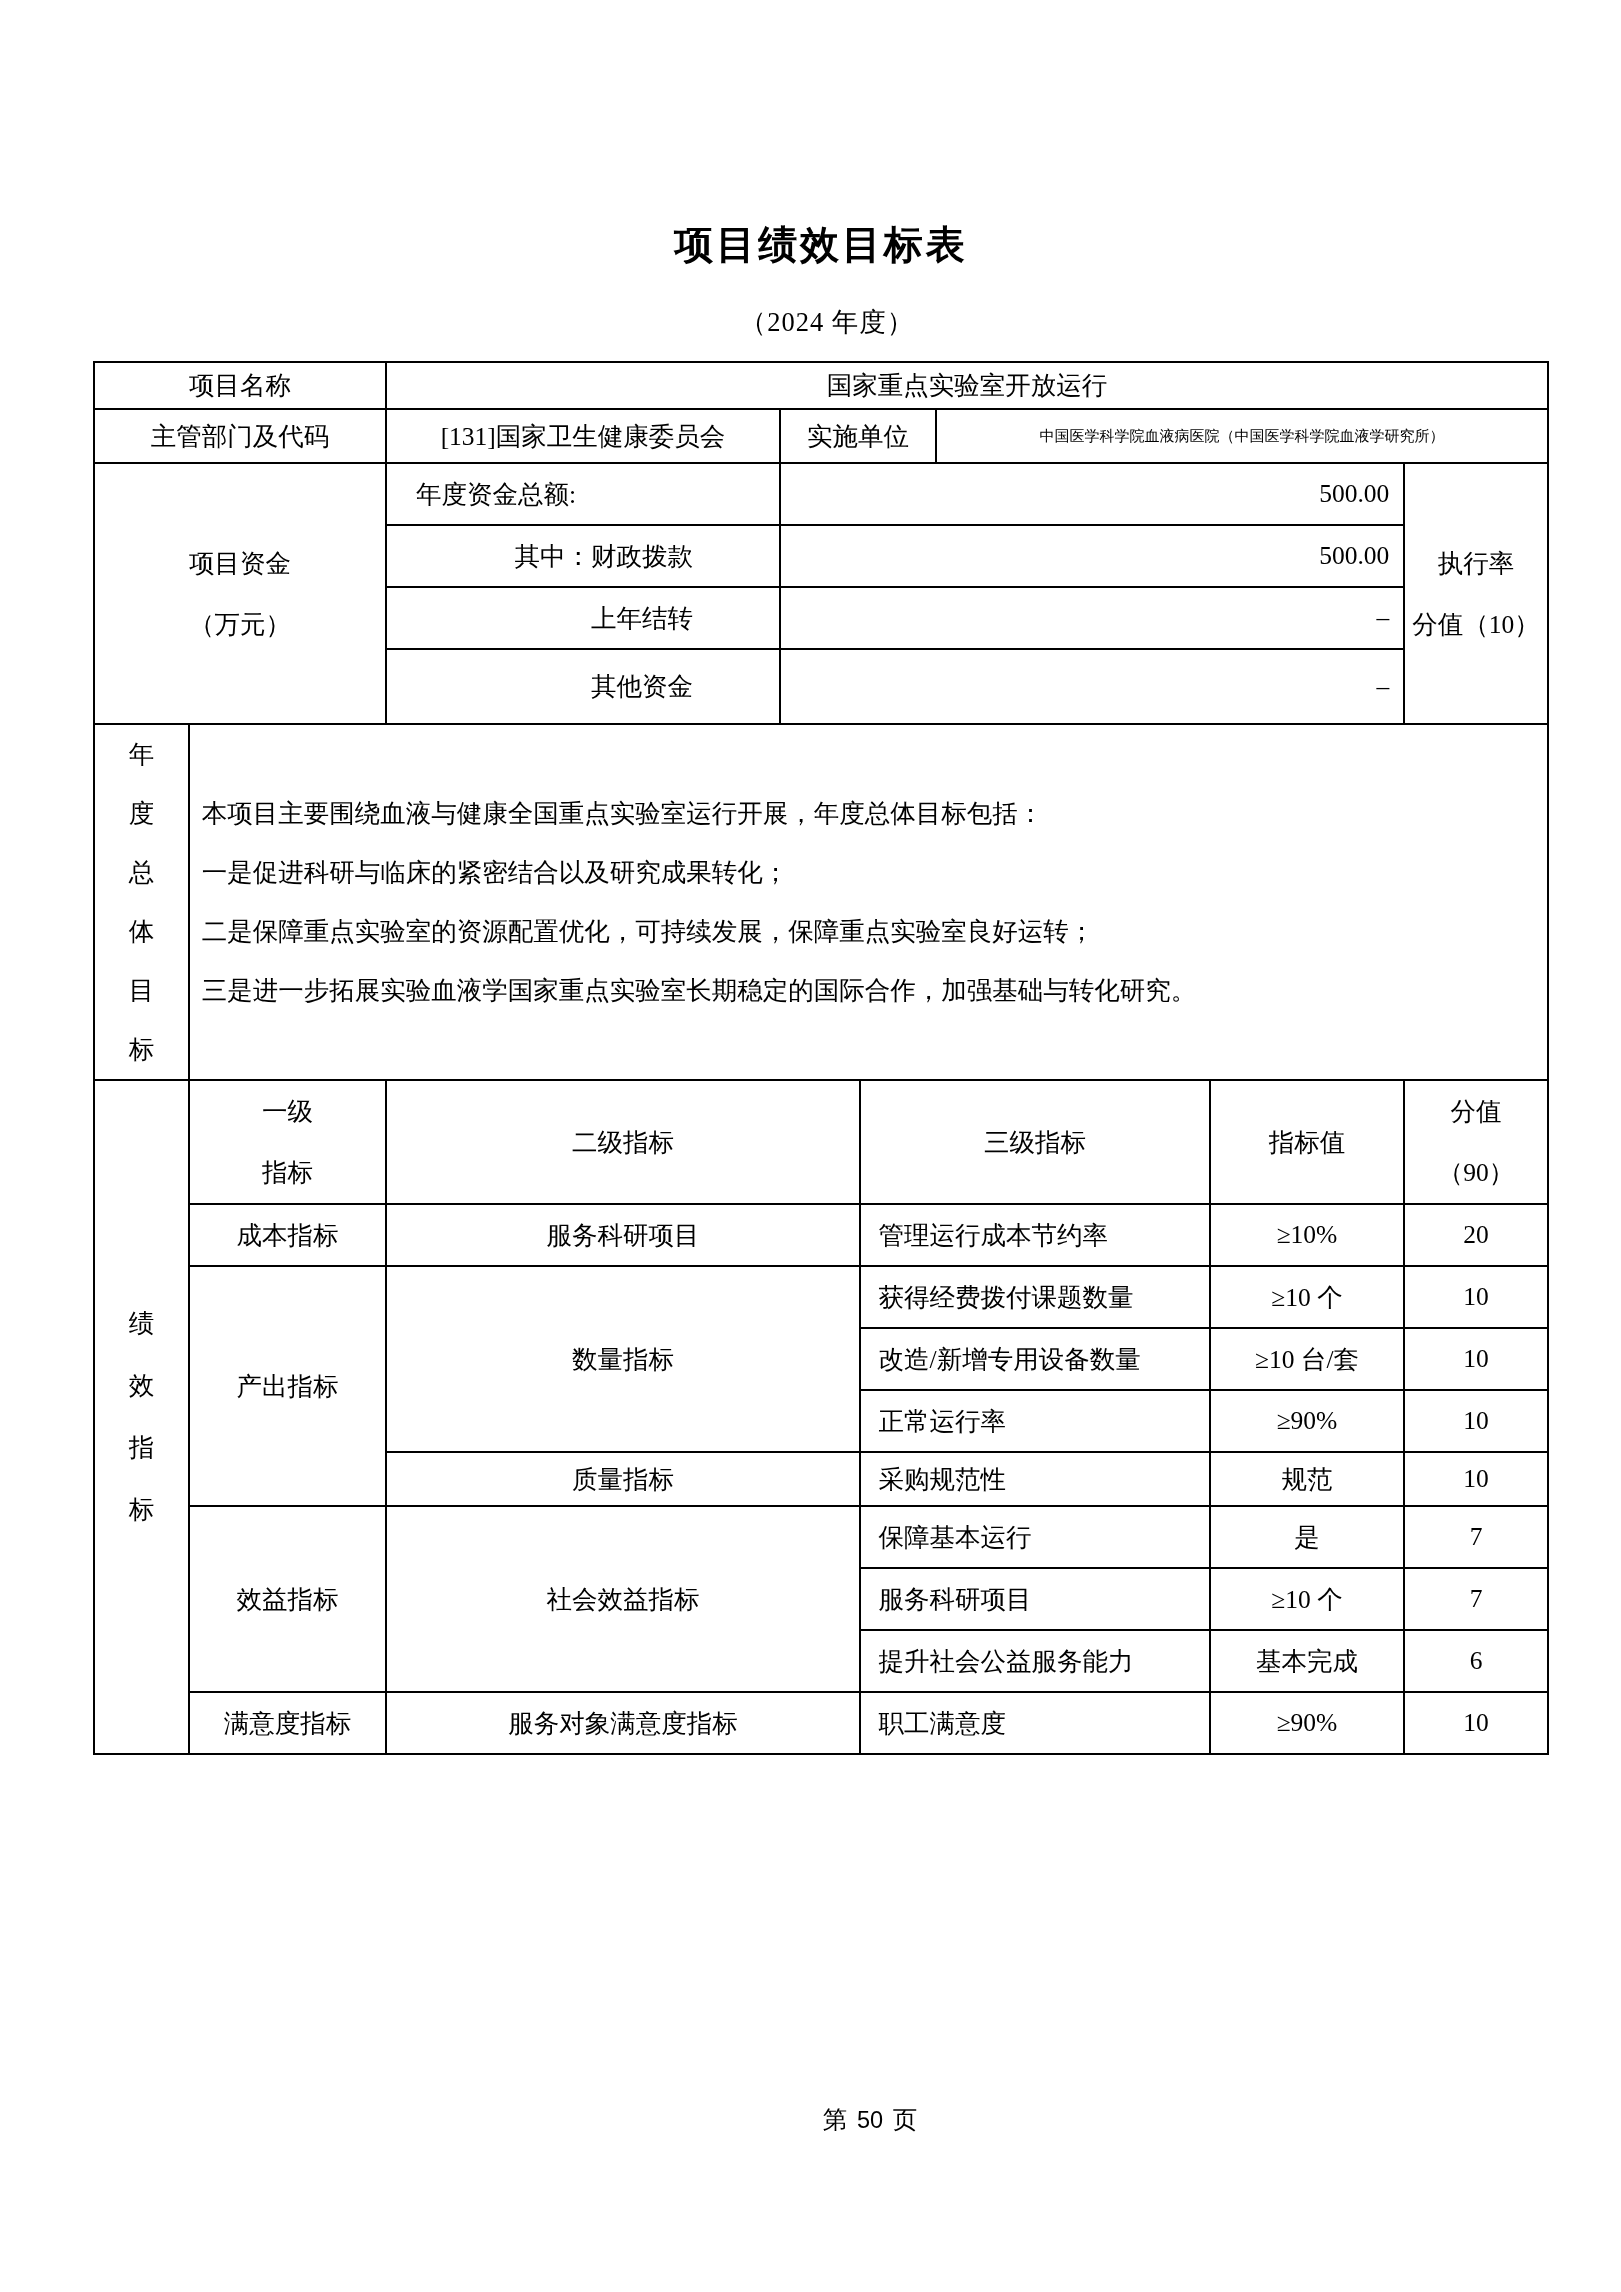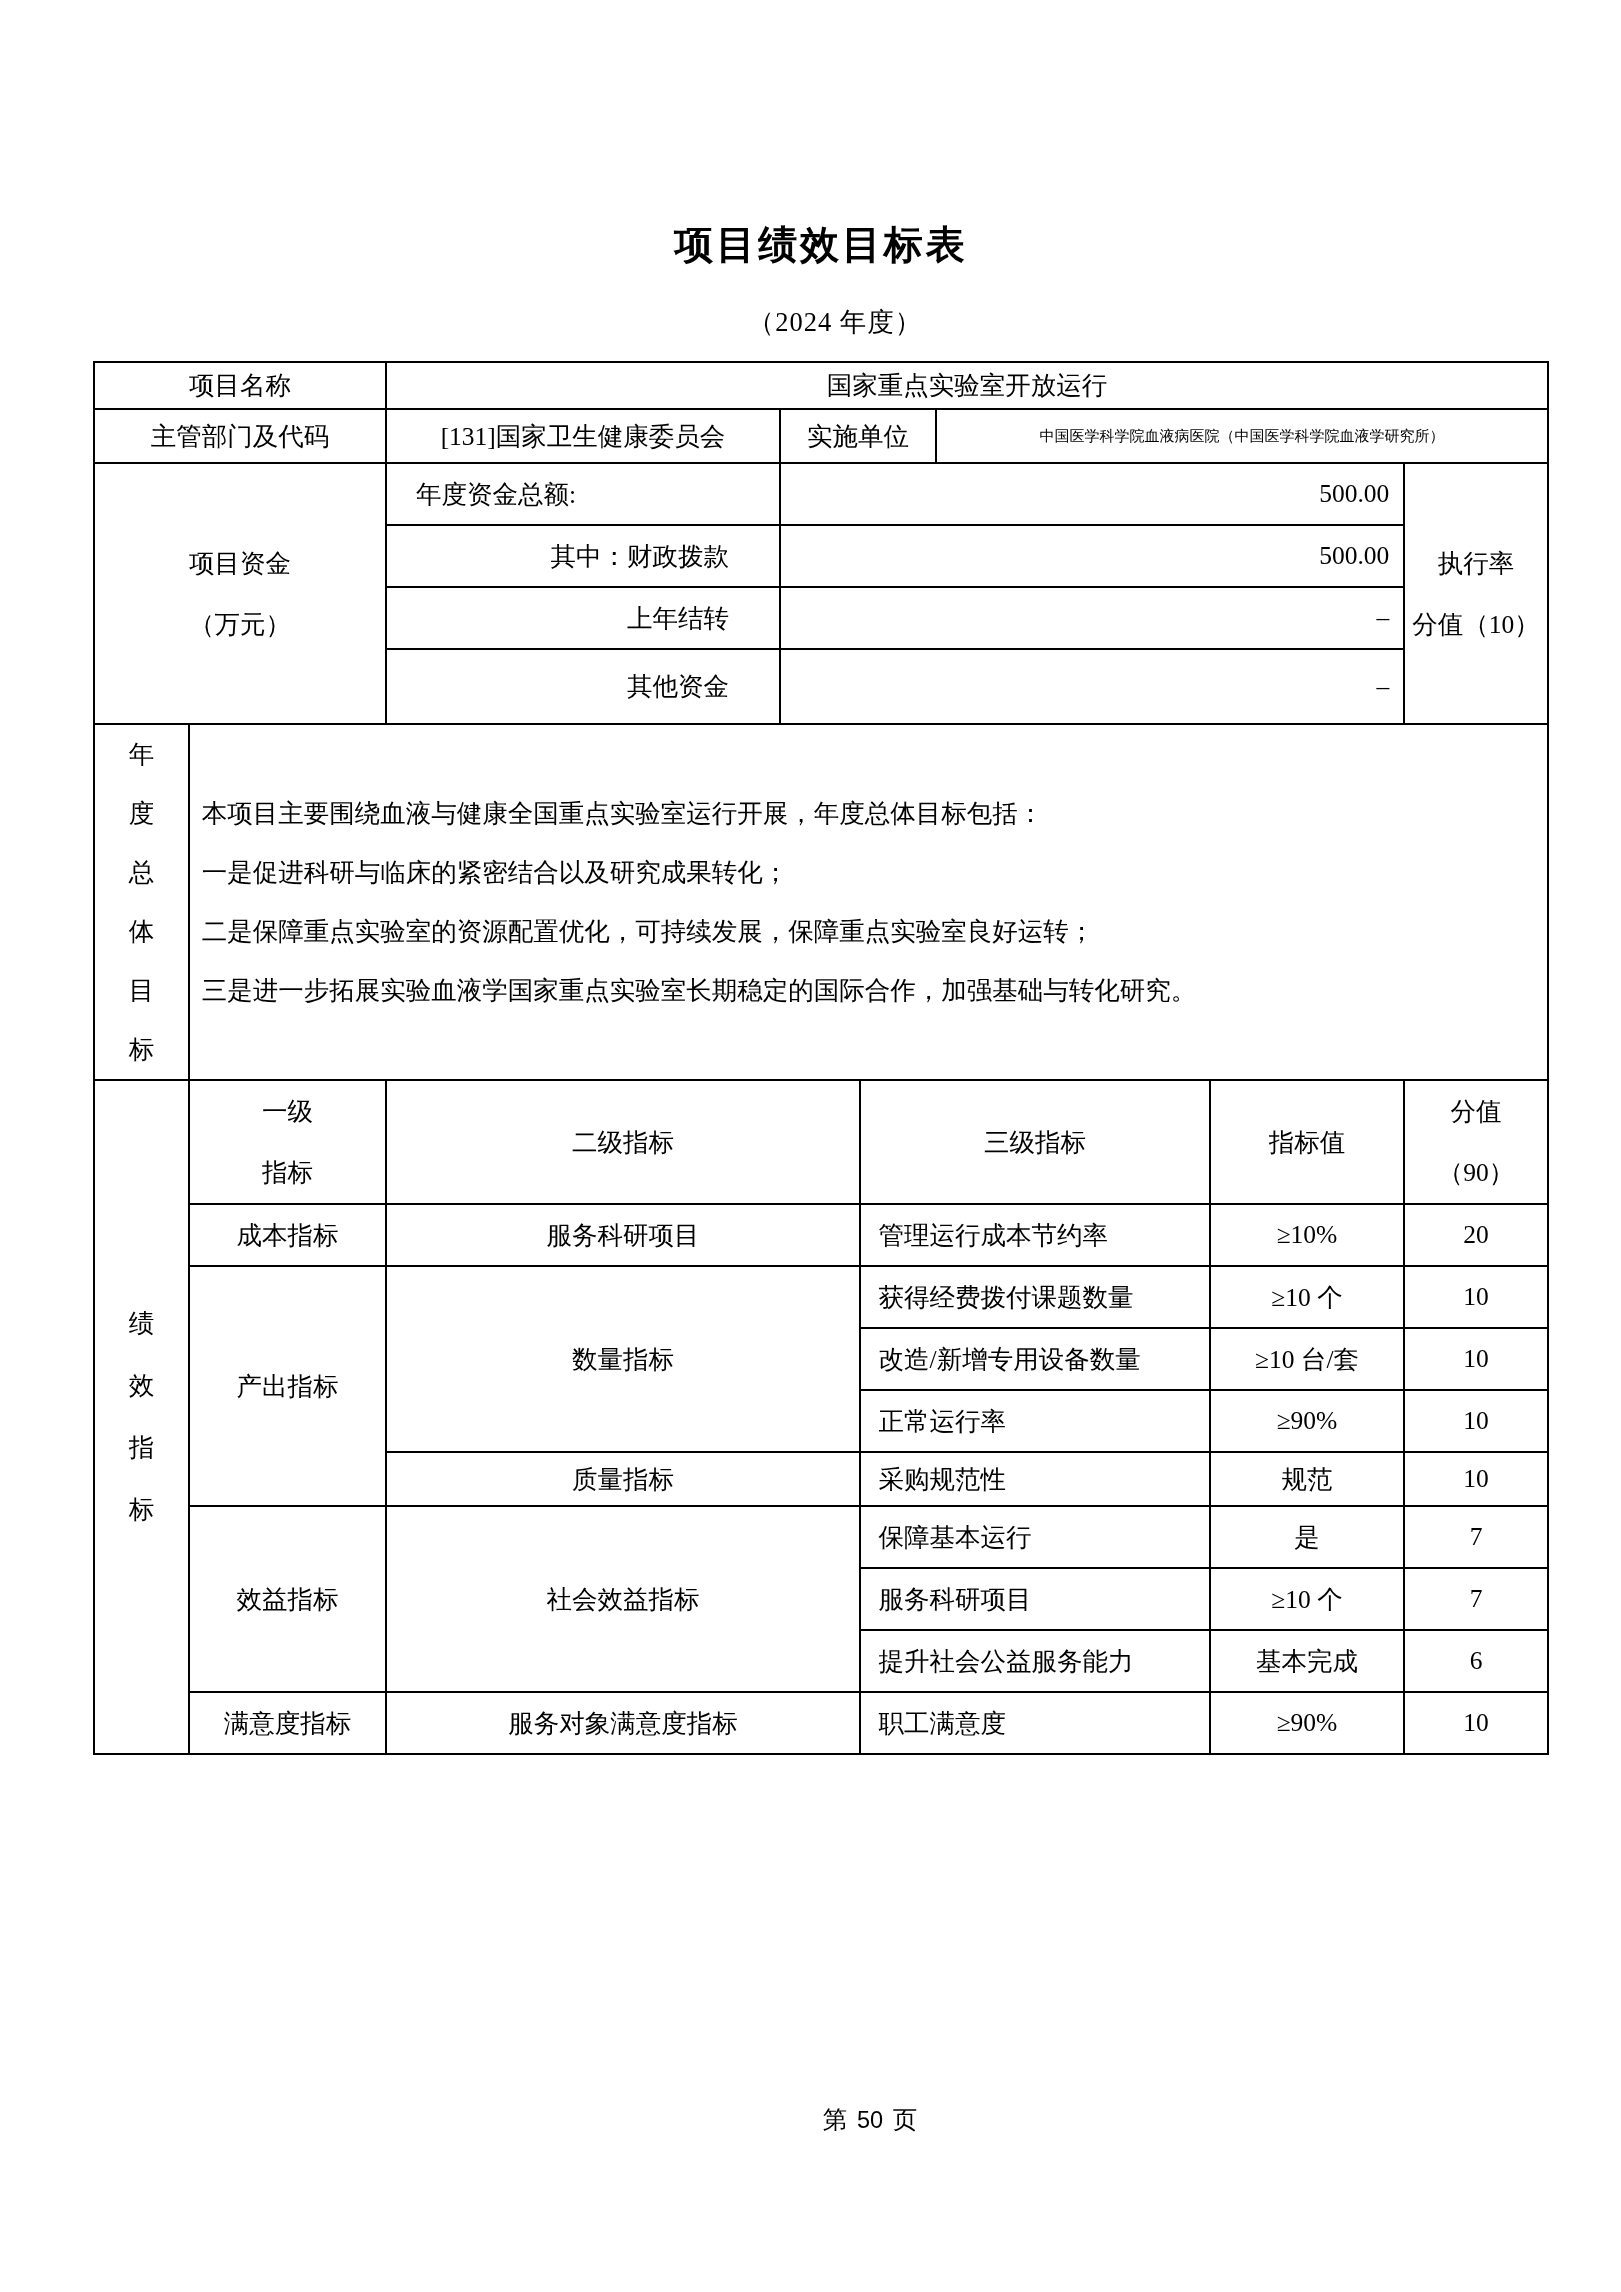--- a/index.html
+++ b/index.html
@@ -6,34 +6,34 @@
   body{
     width:1621px;height:2293px;position:relative;background:#ffffff;
     font-family:"Liberation Serif","DejaVu Serif",serif;color:#000;
   }
   .page-title{
     position:absolute;top:218px;left:93px;width:1456px;text-align:center;
     font-family:"Liberation Sans","DejaVu Sans",sans-serif;
     font-weight:bold;font-size:39px;letter-spacing:2.9px;
   }
   .page-subtitle{
-    position:absolute;top:304px;left:107px;width:1456px;text-align:center;
+    position:absolute;top:304px;left:99px;width:1456px;text-align:center;
     font-size:26.5px;letter-spacing:1px;
   }
   table.main{
     position:absolute;top:361px;left:93px;width:1456px;
     border-collapse:collapse;table-layout:fixed;
   }
   td{
     border:2px solid #000;border-top-width:2.9px;border-bottom-width:2.9px;
     padding:0;font-size:25.5px;text-align:center;vertical-align:middle;
     overflow:hidden;
   }
   .fund-first{text-align:left;padding-left:29px;border-radius:13px;}
-  .fund-rest{text-align:right;padding-right:50px;}
+  .fund-rest{text-align:right;padding-right:86px;}
   .fund-val{text-align:right;padding-right:13.7px;}
   .t3{text-align:left;padding-left:17.6px;}
   .small{font-size:15px;}
   .twoline div{line-height:61px;}
   .vstack div{line-height:59px;}
   .vstack2 div{line-height:62px;}
   .target-cell{text-align:left;padding-left:11.8px;}
   .target-cell div{line-height:59px;}
   .footer{
     position:absolute;top:2103px;left:870px;transform:translateX(-50%);

